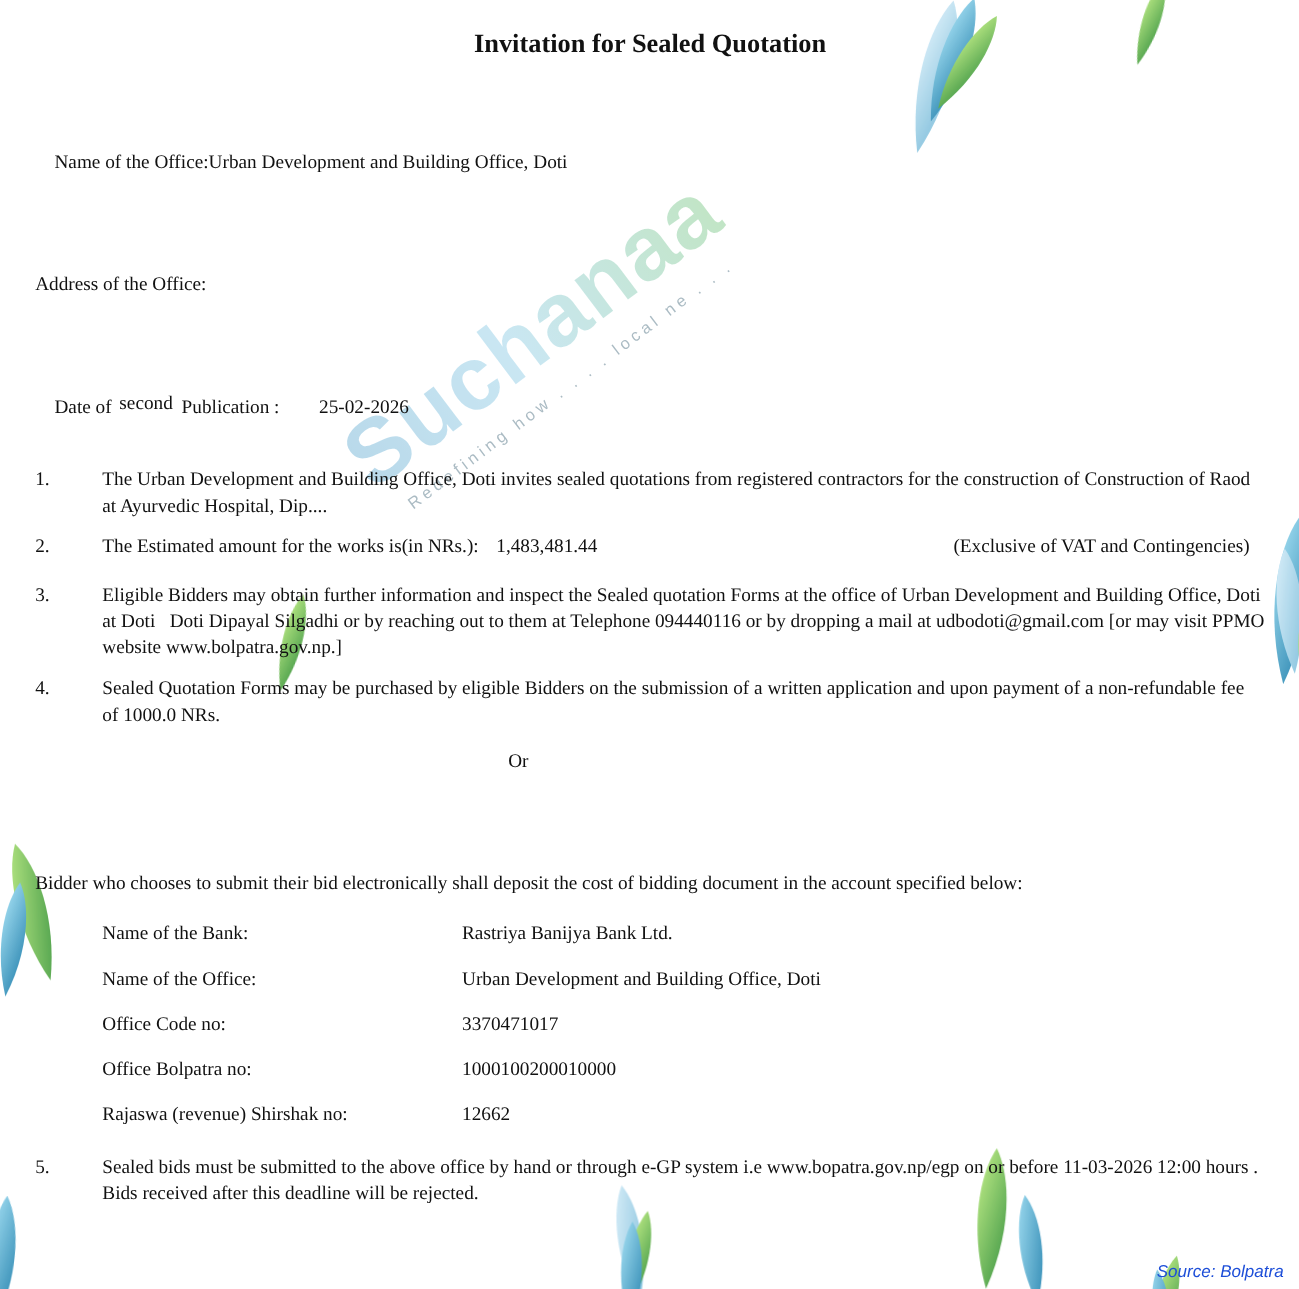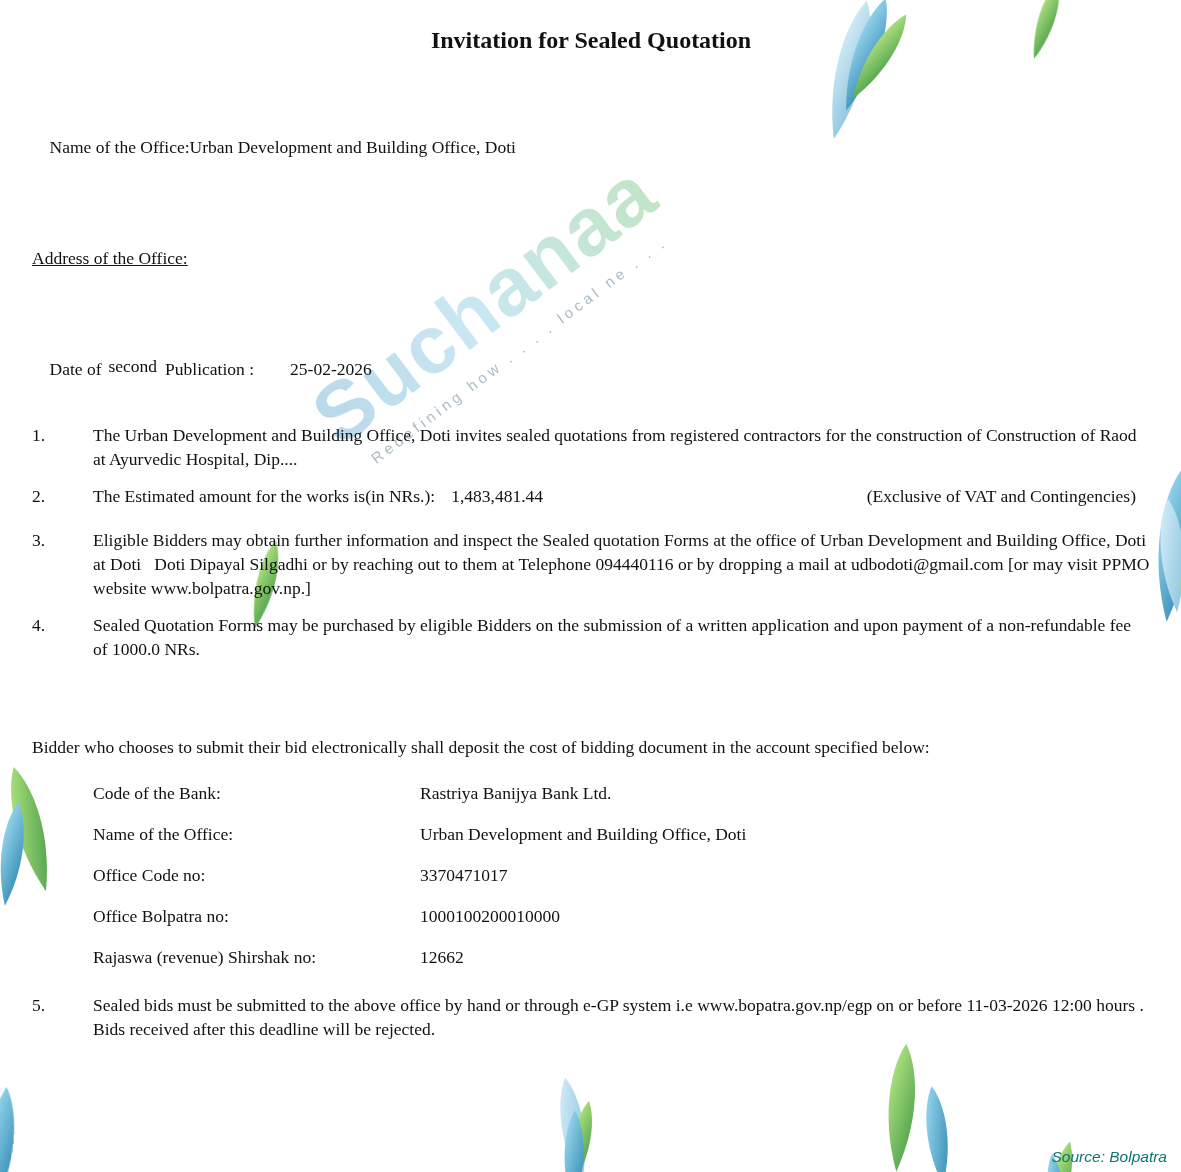--- a/index.html
+++ b/index.html
@@ -39,42 +39,42 @@
     box-sizing: border-box; width: 1181px;
     padding: 8px 31px 0 32px;
     font-size: 17.5px; line-height: 24px;
   }
   .title {
     font-size: 24px; line-height: 1.2; font-weight: bold;
     text-align: center; margin: 18px 0 56px 0;
   }
   .field { margin-bottom: 15px; white-space: pre-wrap; }
   .field .val { white-space: pre-wrap; }
-  .addr-line { white-space: pre-wrap; text-decoration: underline; }
+  .addr-line { white-space: pre-wrap; }
   .inserted { position: relative; top: -3px; margin: 0 8px 0 7px; }
   .date-val { margin-left: 36px; }
   .list { margin-top: 18px; }
   .item { display: flex; margin-bottom: 13px; }
   .item .num { flex: 0 0 61px; width: 61px; }
   .item .body { flex: 1; white-space: pre-wrap; }
   .est-row { display: flex; align-items: baseline; }
   .est-amount { margin-left: 16px; }
   .est-note { margin-left: auto; margin-right: 14px; }
   .item-2 { margin-top: 6px; margin-bottom: 20px; }
   .or-line { margin: 18px 0 26px 430px; }
   .intro { margin-bottom: 22px; flex-direction: column; }
   .bank {
     margin: 0 0 24px 61px;
     display: grid; grid-template-columns: 327px 1fr;
     row-gap: 17px;
   }
   .source {
     position: absolute; right: 14px; bottom: 6px; z-index: 1;
     font-family: "Liberation Sans", sans-serif;
-    font-style: italic; font-size: 15.5px; color: #0f766e;
+    font-style: italic; font-size: 15.5px; color: #1d4ed8;
   }
 </style>
 </head>
 <body>
 
 <svg class="bg-decor" width="1181" height="1172" viewBox="0 0 1181 1172" aria-hidden="true">
   <defs>
     <linearGradient id="lgGreen" x1="0" y1="0" x2="1" y2="1">
       <stop offset="0" stop-color="#b5e878"></stop>
         <stop offset="1" stop-color="#2f8f33"></stop>
@@ -152,28 +152,29 @@
     <div class="item">
       <span class="num">3.</span>
       <div class="body">Eligible Bidders may obtain further information and inspect the Sealed quotation Forms at the office of Urban Development and Building Office, Doti at Doti   Doti Dipayal Silgadhi or by reaching out to them at Telephone 094440116 or by dropping a mail at udbodoti@gmail.com [or may visit PPMO website www.bolpatra.gov.np.]</div>
     </div>
 
     <div class="item">
       <span class="num">4.</span>
       <div class="body">Sealed Quotation Forms may be purchased by eligible Bidders on the submission of a written application and upon payment of a non-refundable fee of 1000.0 NRs.</div>
     </div>
 
+    <div class="or-line">Or</div>
 
     <div class="item intro">
       <span class="num"></span>
       <div class="body">Bidder who chooses to submit their bid electronically shall deposit the cost of bidding document in the account specified below:</div>
     </div>
 
     <div class="bank">
-      <div>Code of the Bank:</div>
+      <div>Name of the Bank:</div>
       <div>Rastriya Banijya Bank Ltd.</div>
       <div>Name of the Office:</div>
       <div>Urban Development and Building Office, Doti</div>
       <div>Office Code no:</div>
       <div>3370471017</div>
       <div>Office Bolpatra no:</div>
       <div>1000100200010000</div>
       <div>Rajaswa (revenue) Shirshak no:</div>
       <div>12662</div>
     </div>

